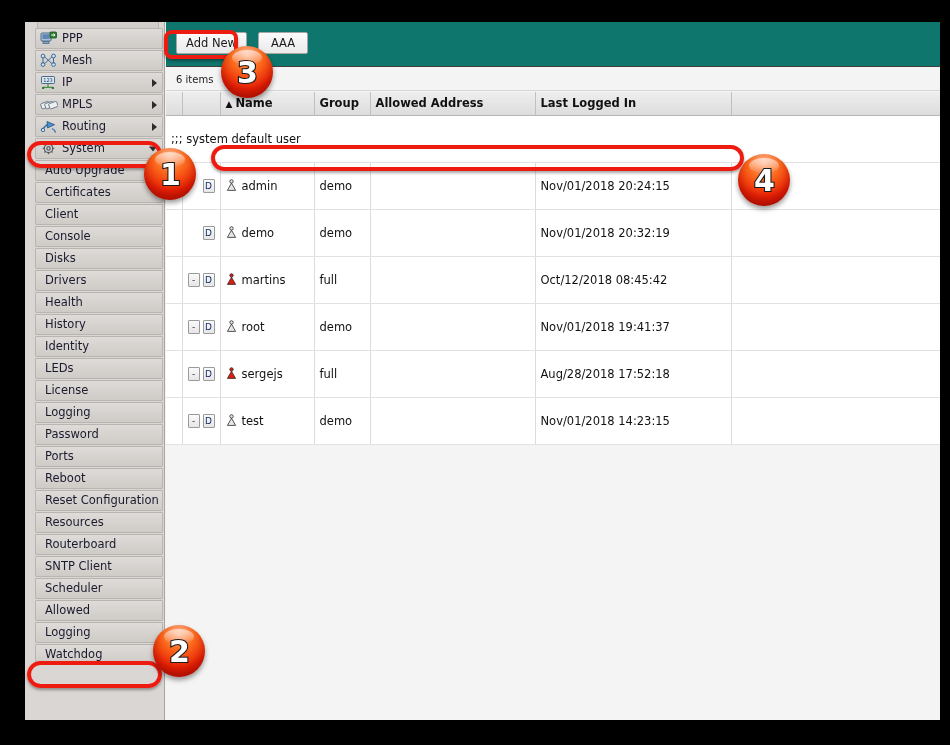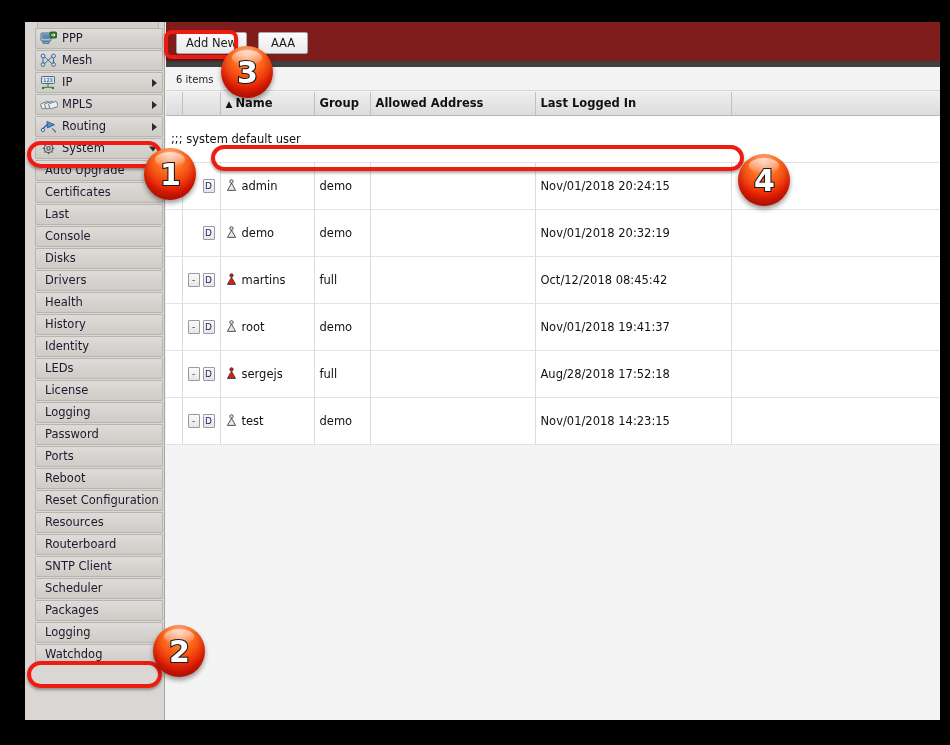--- a/index.html
+++ b/index.html
@@ -84,22 +84,22 @@
   #main {
     position: absolute;
     left: 141px; top: 0;
     width: 774px; height: 698px;
     background: #f4f4f4;
   }
 
   #toolbar {
     position: absolute; left: 0; top: 0;
     width: 774px; height: 45px;
-    background: #7f1d1d;
-    border-bottom: 6px solid #404040;
+    background: #0f766e;
+    border-bottom: 1px solid #404040;
   }
   .tbtn {
     position: absolute;
     top: 10px;
     height: 22px;
     background: linear-gradient(to bottom,#fbfbfb 0%, #eaeaea 100%);
     border: 1px solid #a6a6a6;
     border-radius: 2px;
     font-size: 11.5px;
     color: #1a1a1a;
@@ -299,21 +299,21 @@
             <span class="mlabel">System</span>
             <span class="arrow down"></span>
           </div>
           <div class="menu-item sub">
             <span class="mlabel">Auto Upgrade</span>
           </div>
           <div class="menu-item sub">
             <span class="mlabel">Certificates</span>
           </div>
           <div class="menu-item sub">
-            <span class="mlabel">Last</span>
+            <span class="mlabel">Client</span>
           </div>
           <div class="menu-item sub">
             <span class="mlabel">Console</span>
           </div>
           <div class="menu-item sub">
             <span class="mlabel">Disks</span>
           </div>
           <div class="menu-item sub">
             <span class="mlabel">Drivers</span>
           </div>
@@ -353,21 +353,21 @@
           <div class="menu-item sub">
             <span class="mlabel">Routerboard</span>
           </div>
           <div class="menu-item sub">
             <span class="mlabel">SNTP Client</span>
           </div>
           <div class="menu-item sub">
             <span class="mlabel">Scheduler</span>
           </div>
           <div class="menu-item sub">
-            <span class="mlabel">Packages</span>
+            <span class="mlabel">Allowed</span>
           </div>
           <div class="menu-item sub">
             <span class="mlabel">Logging</span>
           </div>
           <div class="menu-item sub">
             <span class="mlabel">Watchdog</span>
           </div>
         </div>
     </div>
 

